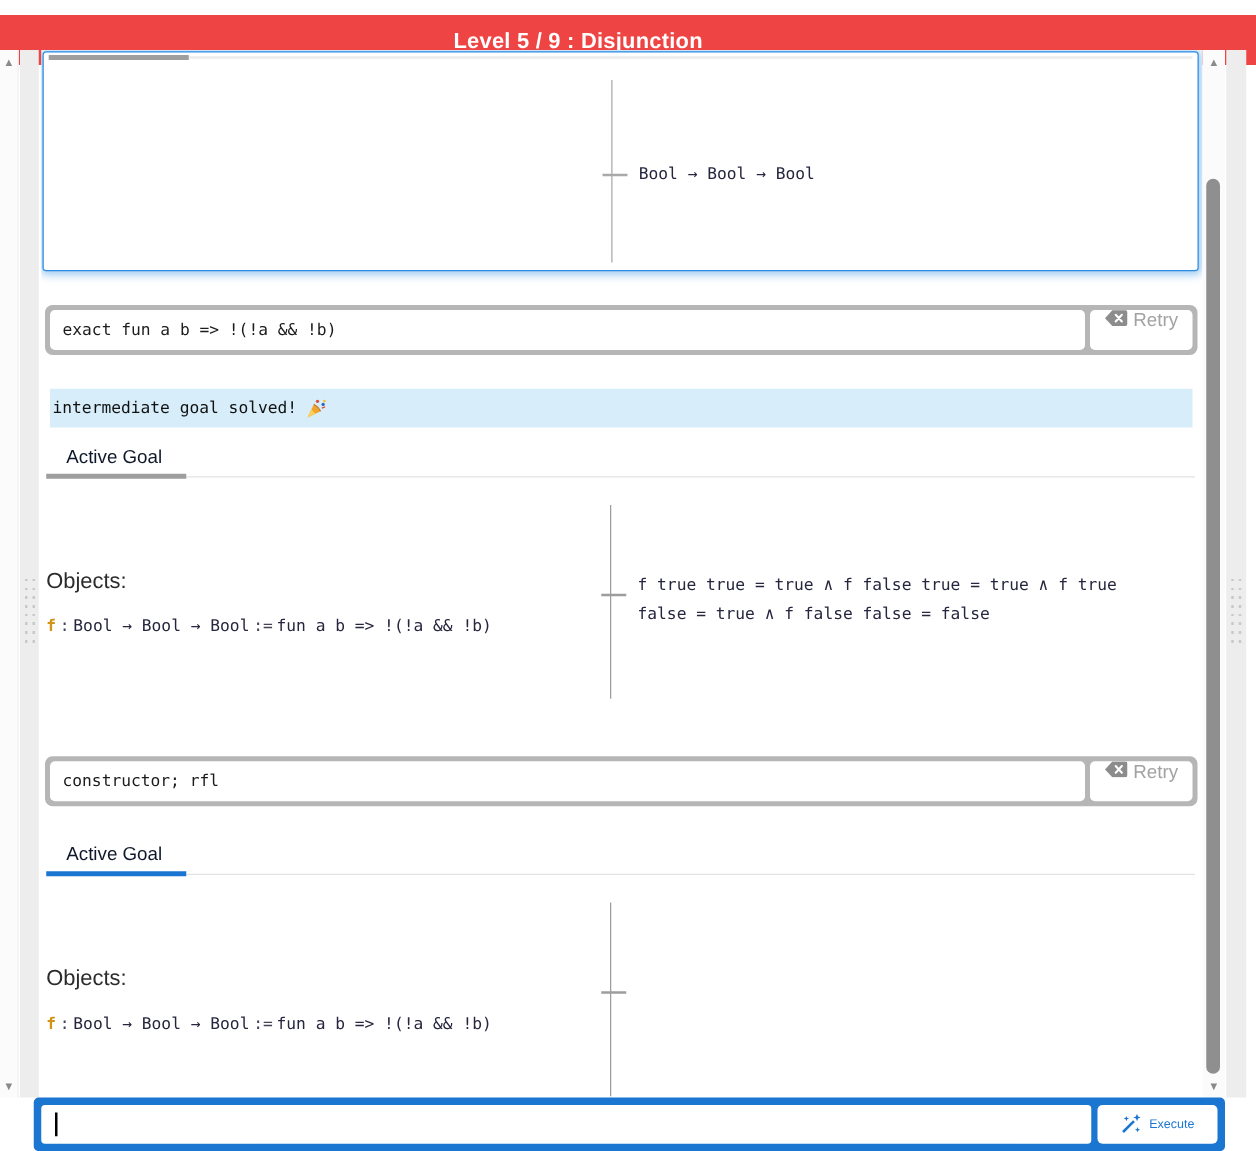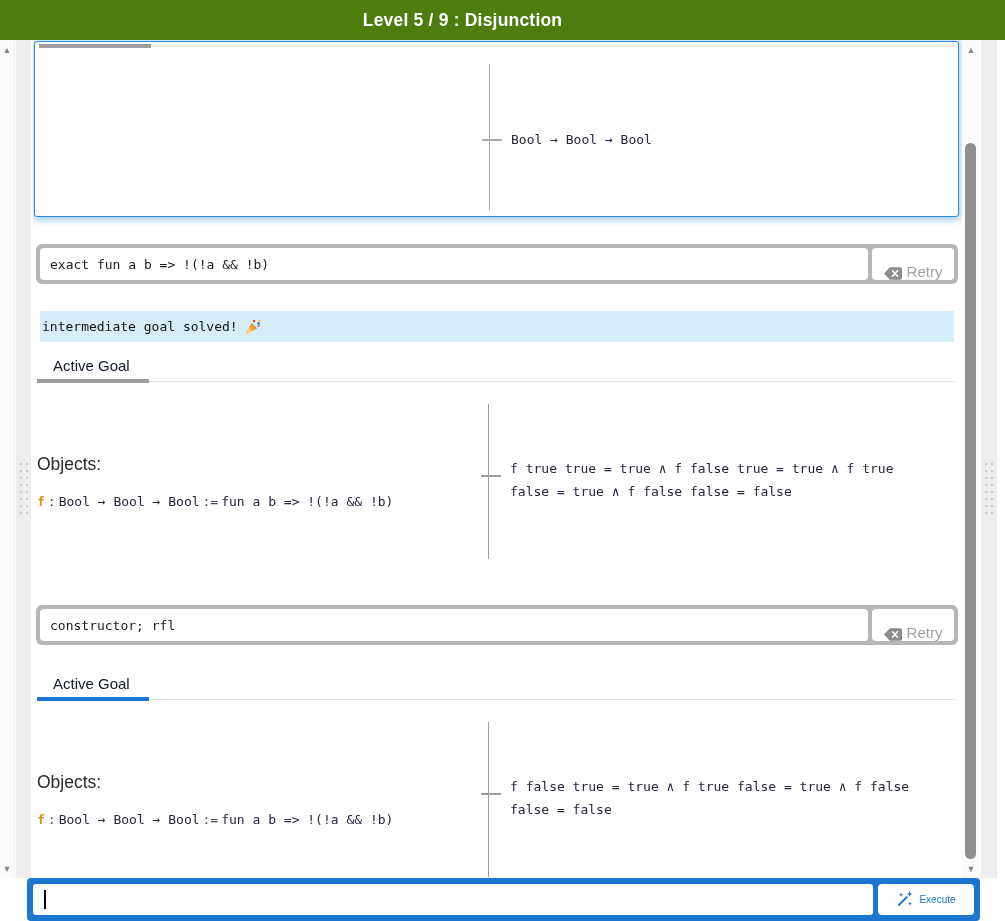--- a/index.html
+++ b/index.html
@@ -1,21 +1,21 @@
 <!DOCTYPE html>
 <html><head>
 <meta charset="utf-8">
 <style>
   * { margin:0; padding:0; box-sizing:border-box; }
   html,body { width:1005px; height:921px; overflow:hidden; background:#fff;
               font-family:"Liberation Sans", sans-serif; }
 
   
-  .header { position:absolute; left:0; top:0; width:1005px; height:40px;
-            background:#4d7c0f; }
+  .header { position:absolute; left:0; top:12px; width:1005px; height:40px;
+            background:#ef4444; }
   .header-title { width:925px; height:40px; display:flex; align-items:center;
                   justify-content:center; color:#fff; font-size:17.5px;
                   font-weight:bold; letter-spacing:.2px; }
 
   
   .vscroll { position:absolute; top:40px; height:838px; background:#fbfbfb; }
   .vscroll.left  { left:0; width:15px; border-right:1px solid #f0f0f0; }
   .vscroll.right { left:962px; width:18px; }
   .scroll-arrow { position:absolute; left:0; width:100%; text-align:center;
                   font-size:9px; color:#8a8a8a; line-height:10px; cursor:default; }
@@ -55,21 +55,21 @@
                 background:#a9a9a9; }
   .panel-goal-text { position:absolute; left:476px; top:90px; }
 
   
   .command-row { margin:27px 0 0 3px; width:922px; height:40px; background:#b6b6b6;
                  border-radius:6px; display:flex; align-items:center; padding:4px; }
   .command-input { flex:1; height:32px; border:none; outline:none; border-radius:4px;
                    background:#fff; padding:12px 10px; color:#1c1c1c;
                    font-family:"DejaVu Sans Mono", monospace; font-size:13px; }
   .retry-btn { width:82px; height:32px; margin-left:4px; background:#fff;
-               border:none; border-radius:4px; display:flex; align-items:flex-end;
+               border:none; border-radius:4px; display:flex; align-items:flex-start;
                justify-content:center; gap:5px; color:#a2a2a2; font-size:15px;
                font-family:"Liberation Sans", sans-serif; cursor:pointer; }
 
   
   .message { margin:27px 0 0 7px; width:914px; height:31px; background:#d7eefa;
              display:flex; align-items:center; padding-left:2px; gap:7px;
              color:#111; }
 
   
   .tab-block { margin-top:11px; }
@@ -199,21 +199,20 @@
       <div class="light-line"></div>
       <div class="indicator blue"></div>
     </div>
   </div>
 
   <div class="goal-section last">
     <div class="section-vline"></div>
     <div class="section-tick"></div>
     <div class="objects-label">Objects:</div>
     <code class="hyp-line"><span class="hyp-name">f</span><span class="hyp-sep">:</span><span class="code-dark">Bool → Bool → Bool</span><span class="hyp-sep code-dark">:=</span><span class="code-dark">fun a b =&gt; !(!a &amp;&amp; !b)</span></code>
-    <code class="goal-text code-dark">f false true = true ∧ f true false = true ∧ f false false = false</code>
   </div>
 
 </div>
 
 <div class="vscroll right">
   <div class="scroll-arrow arrow-top">▲</div>
   <div class="scroll-thumb"></div>
   <div class="scroll-arrow arrow-bottom">▼</div>
 </div>
 <div class="gutter right">

